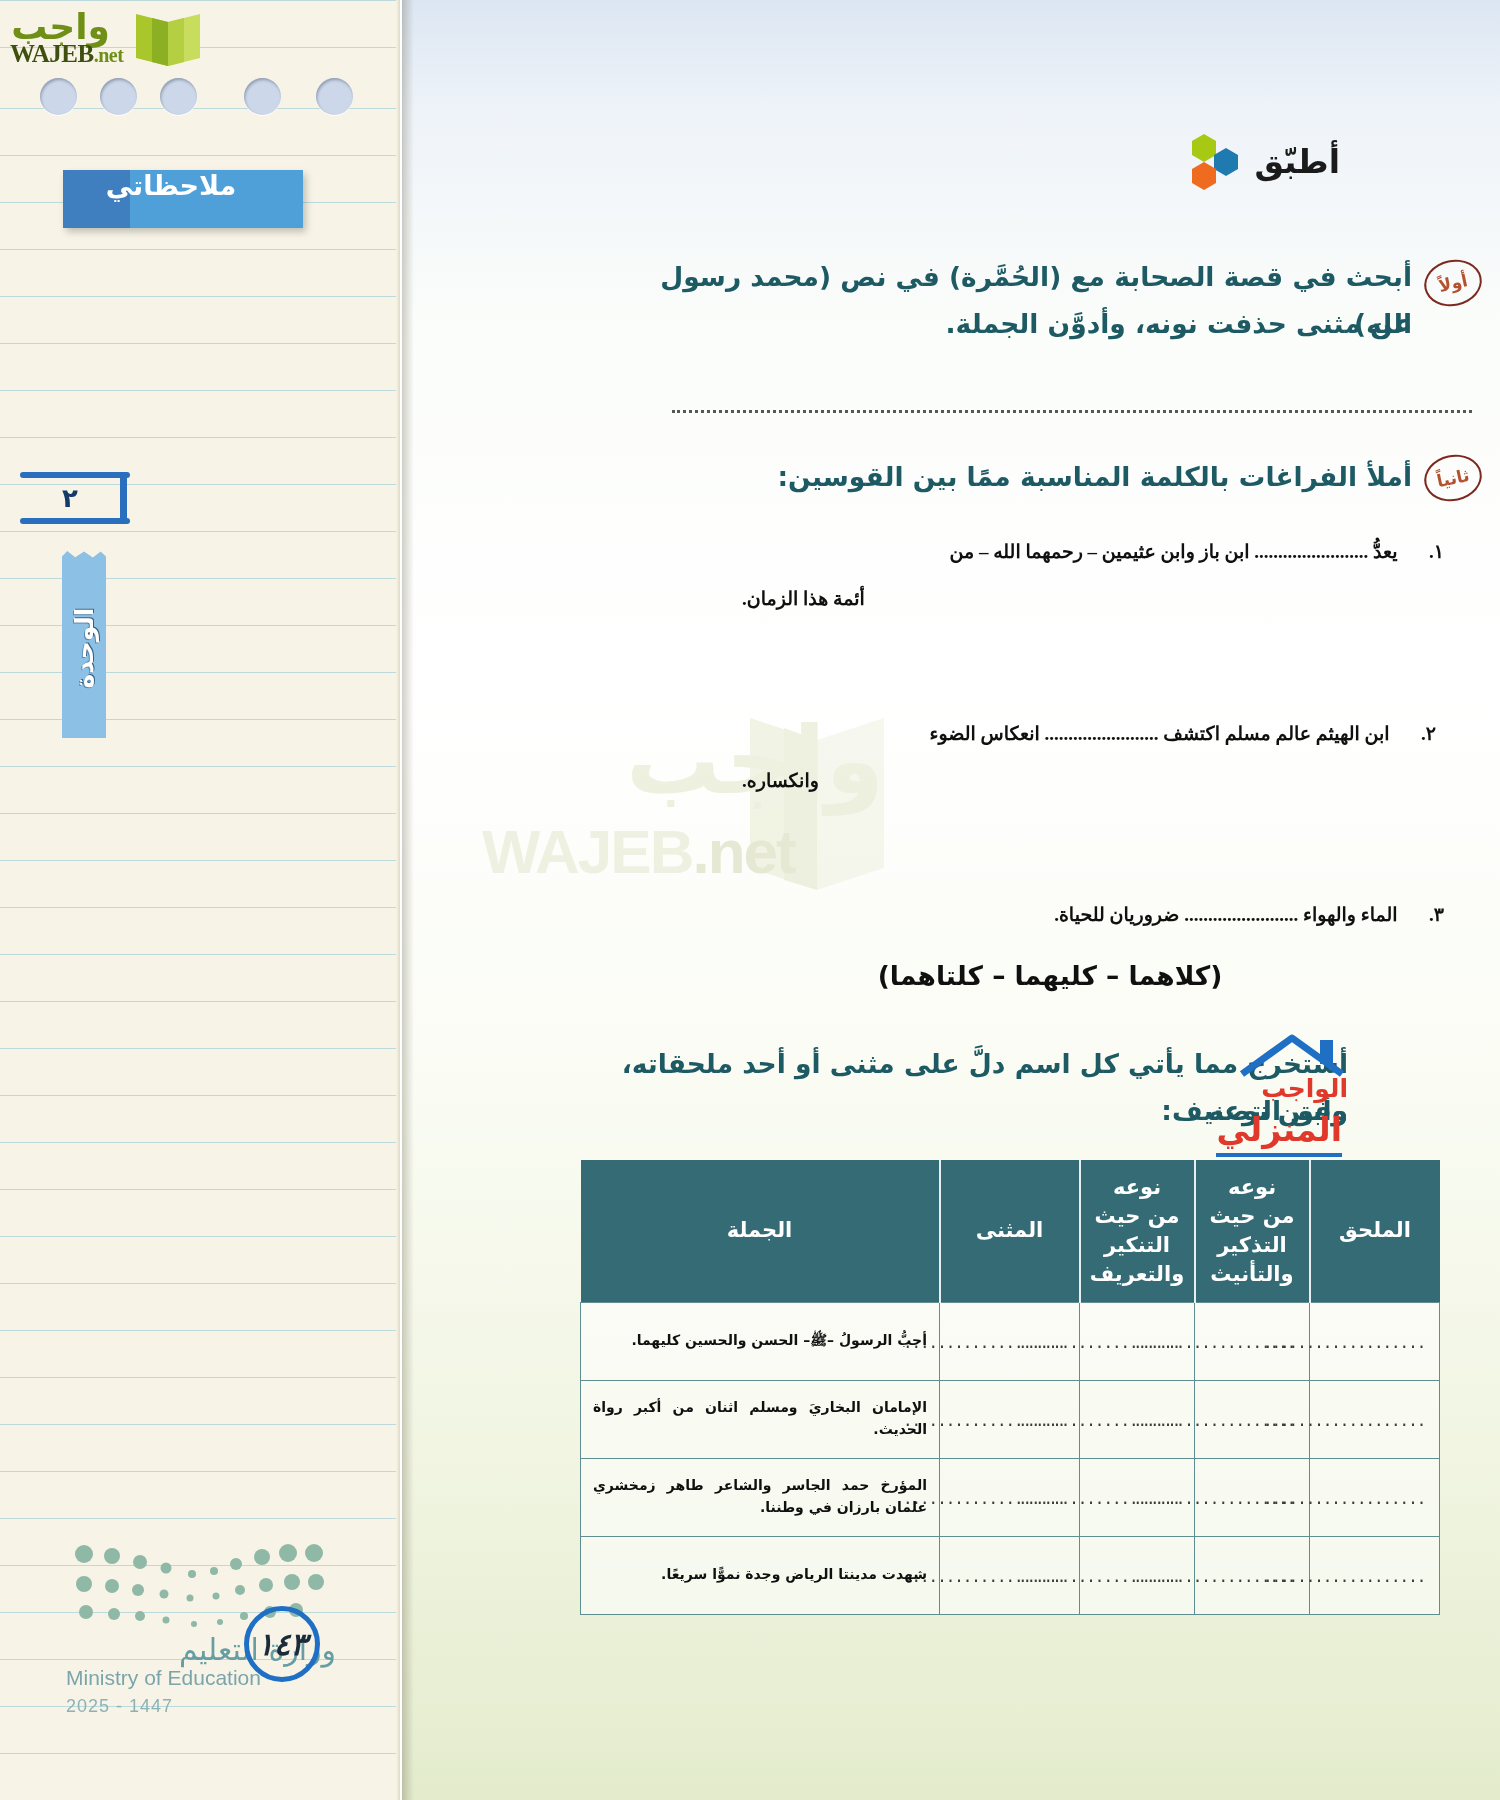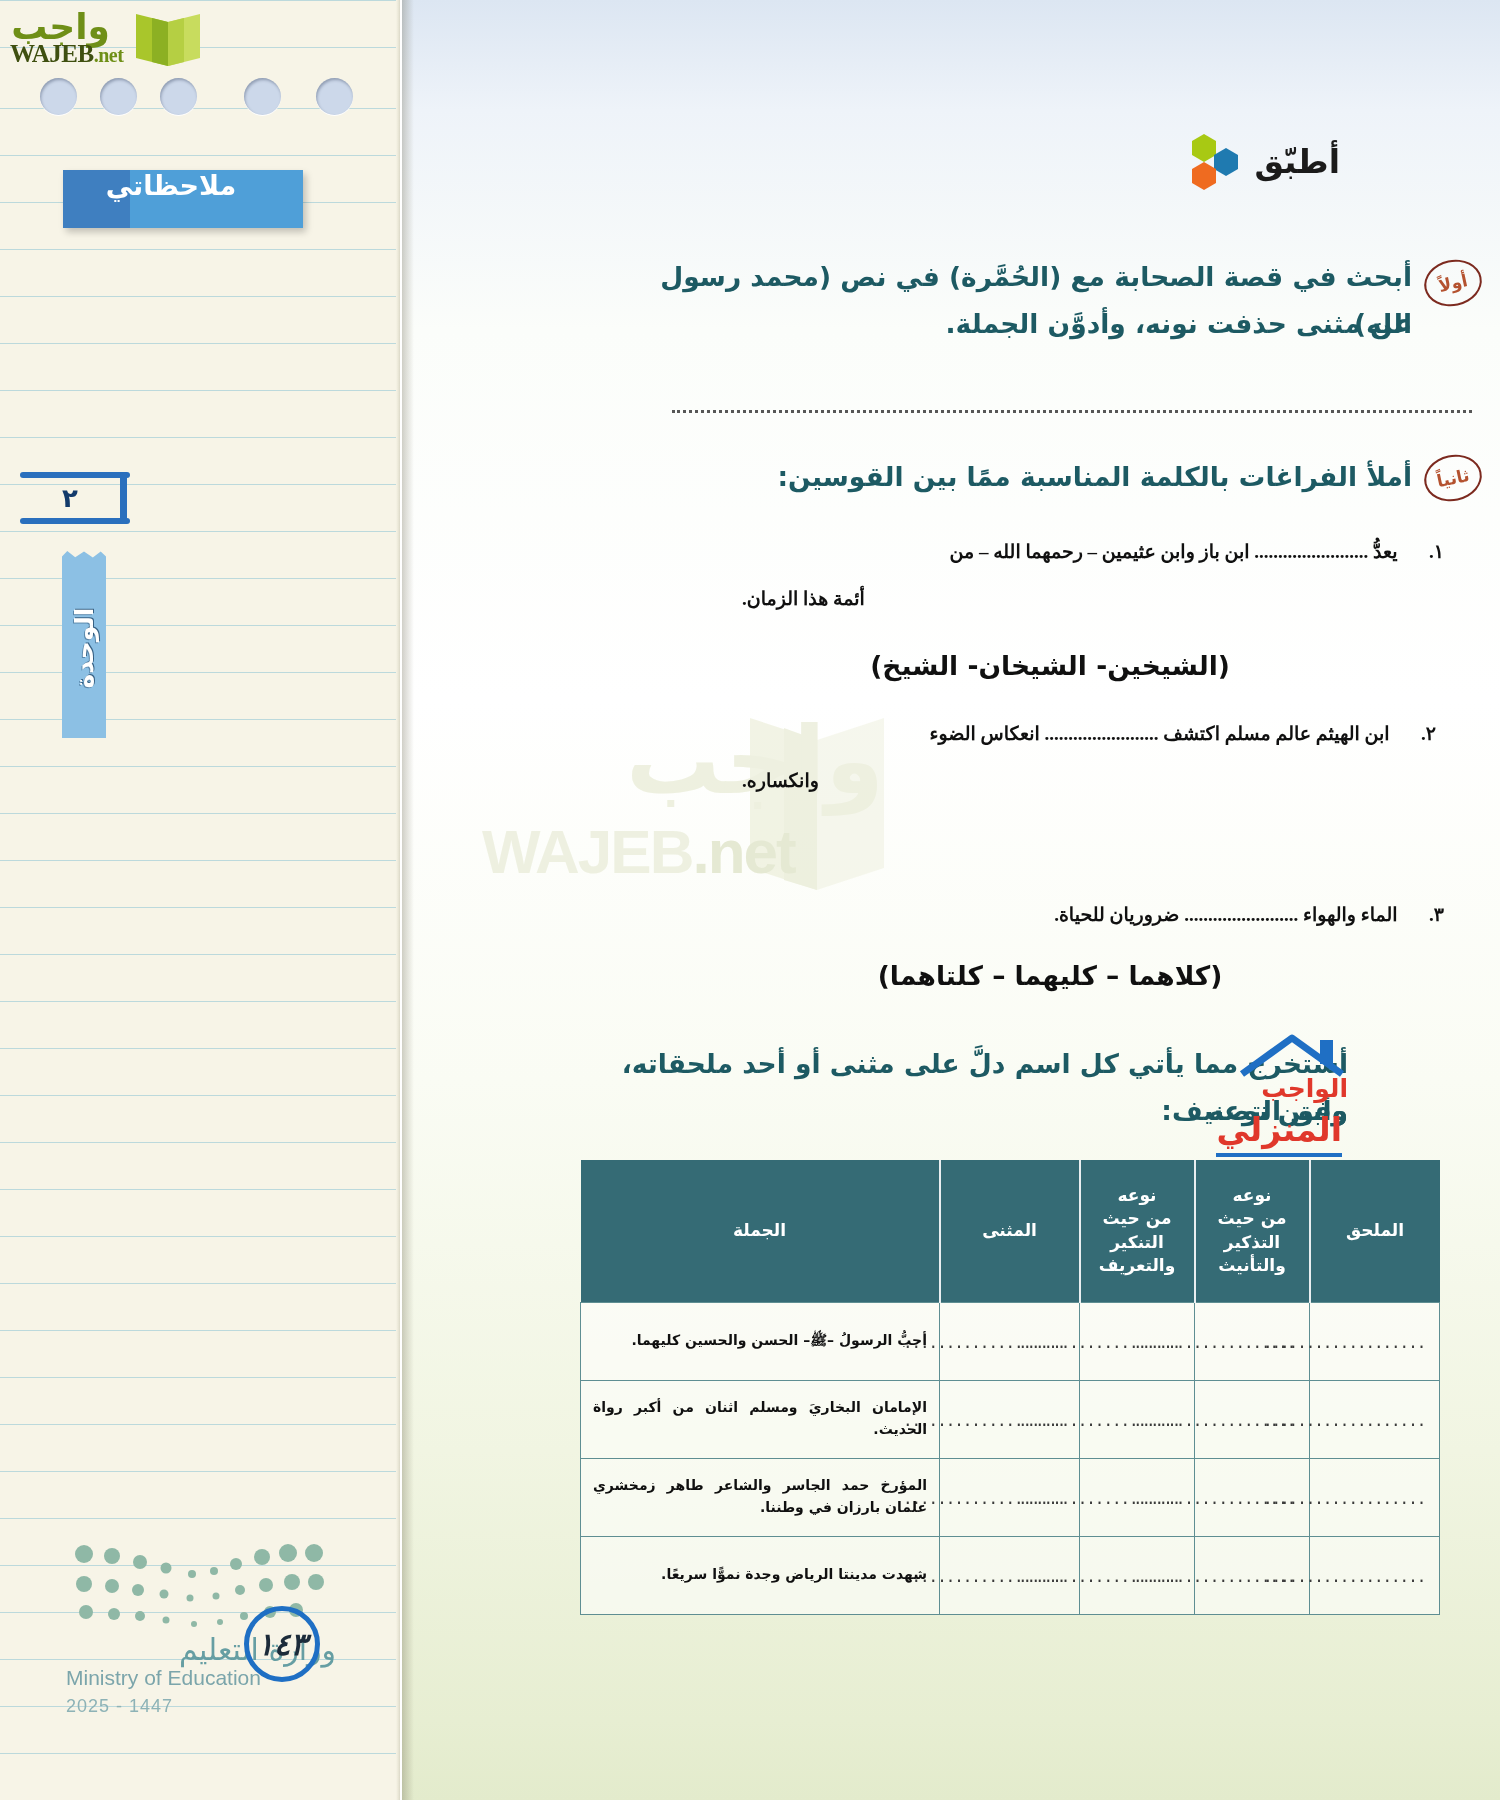--- a/index.html
+++ b/index.html
@@ -307,21 +307,21 @@
   }
   table.gtbl {
     width: 860px;
     border-collapse: collapse;
     direction: rtl;
     table-layout: fixed;
   }
   table.gtbl th {
     background: #356b75;
     color: #ffffff;
-    font-size: 17px;
+    font-size: 21px;
     font-weight: bold;
     padding: 12px 6px;
     border-right: 2px solid #e9eef0;
     border-left: 2px solid #e9eef0;
     line-height: 1.38;
     height: 142px;
     vertical-align: middle;
     margin-left: 32px;
   }
   table.gtbl th:first-child { border-right: none; }
@@ -467,21 +467,20 @@
       <div class="mk-text">ثانياً</div>
     </div>
     <div class="q-body" style="right:88px; top:453px; width:800px;">أملأ الفراغات بالكلمة المناسبة ممًا بين القوسين:</div>
 
     <div class="numbered" style="right:56px; top:535px; width:760px;">
       <span>١.</span>
       <span style="display:inline-block; width:22px;"></span>
       <span>يعدُّ ........................ ابن باز وابن عثيمين – رحمهما الله – من</span>
     </div>
     <div class="numbered" style="right:56px; top:582px; width:760px; text-align:left; padding-left:58px;">أئمة هذا الزمان.</div>
-    <div class="choices" style="right:0px; top:650px; width:900px;">(الشيخين- الشيخان- الشيخ)</div>
 
     <div class="numbered" style="right:64px; top:717px; width:760px;">
       <span>٢.</span>
       <span style="display:inline-block; width:22px;"></span>
       <span>ابن الهيثم عالم مسلم اكتشف ........................ انعكاس الضوء</span>
     </div>
     <div class="numbered" style="right:56px; top:764px; width:760px; text-align:left; padding-left:58px;">وانكساره.</div>
 
     <div class="numbered" style="right:56px; top:898px; width:760px;">
       <span>٣.</span>

